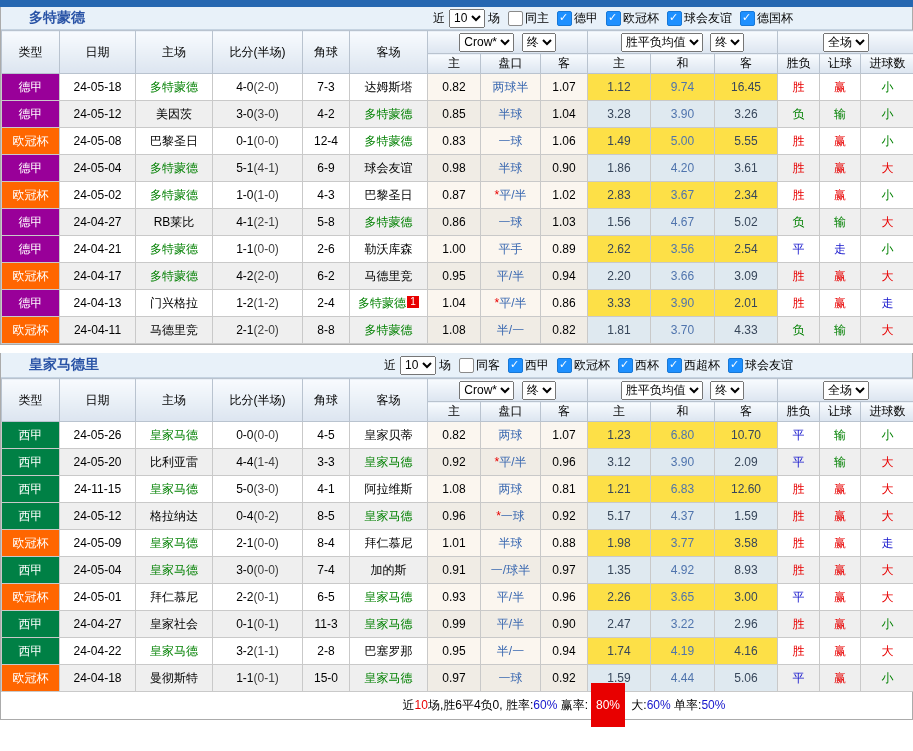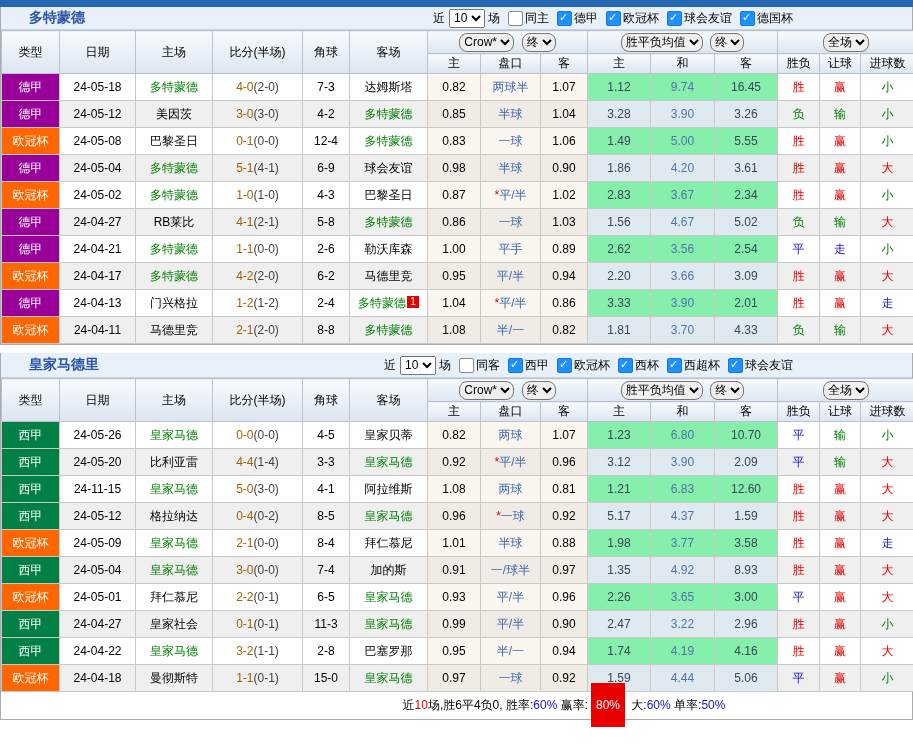--- a/index.html
+++ b/index.html
@@ -19,32 +19,32 @@
       border-radius:2px;vertical-align:-2px;margin:0 2px 0 7px;position:relative;}
   .cb.on{background:#1E90FF;border-color:#1878D6;}
   .cb.on::after{content:"✓";position:absolute;left:1px;top:-1px;color:#fff;font-size:11px;font-weight:bold;}
   .flabel{margin-right:1px;}
 
   table{border-collapse:collapse;table-layout:fixed;width:100%;}
   th,td{border:1px solid #C9C9C9;text-align:center;padding:0;overflow:hidden;white-space:nowrap;}
   thead th{background:linear-gradient(#F8FBFE,#DCE5F0);font-weight:normal;border-color:#B9C3CF;}
   tr.hr1 th{height:22px;}
   tr.hr2 th{height:19px;}
-  .selcell select{font-size:12px;height:19px;margin:0 2px;border-radius:8px;}
+  .selcell select{font-size:12px;height:19px;margin:0 2px;}
   tbody td{height:26px;}
 
   tr.odd  td.c-plain{background:#FFFFFF;}
   tr.even td.c-plain{background:#EFEFEF;}
   tr.odd  td.c-cream{background:#FBF6EF;}
   tr.even td.c-cream{background:#F0ECE5;}
-  tr.odd  td.c-blue{background:#86efac;}
+  tr.odd  td.c-blue{background:#fde047;}
   tr.even td.c-blue{background:#DFE9F0;}
   td.c-type{color:#fff;}
   td.team.hl{color:#008000;}
-  .ft{color:#a16207;}
+  .ft{color:#000000;}
   .ht{color:#404040;}
   .star{color:#E80000;}
   .hcap{color:#3A68B0;}
   td.m-side{color:#37465A;}
   td.m-mid{color:#4F74AD;}
   .sup-badge{display:inline-block;background:#E80000;color:#fff;font-size:10px;line-height:12px;
              width:12px;height:12px;margin-left:1px;vertical-align:2px;}
 
   .summary{height:27px;line-height:27px;text-align:center;padding-left:215px;}
   .s-black{color:#000;}

